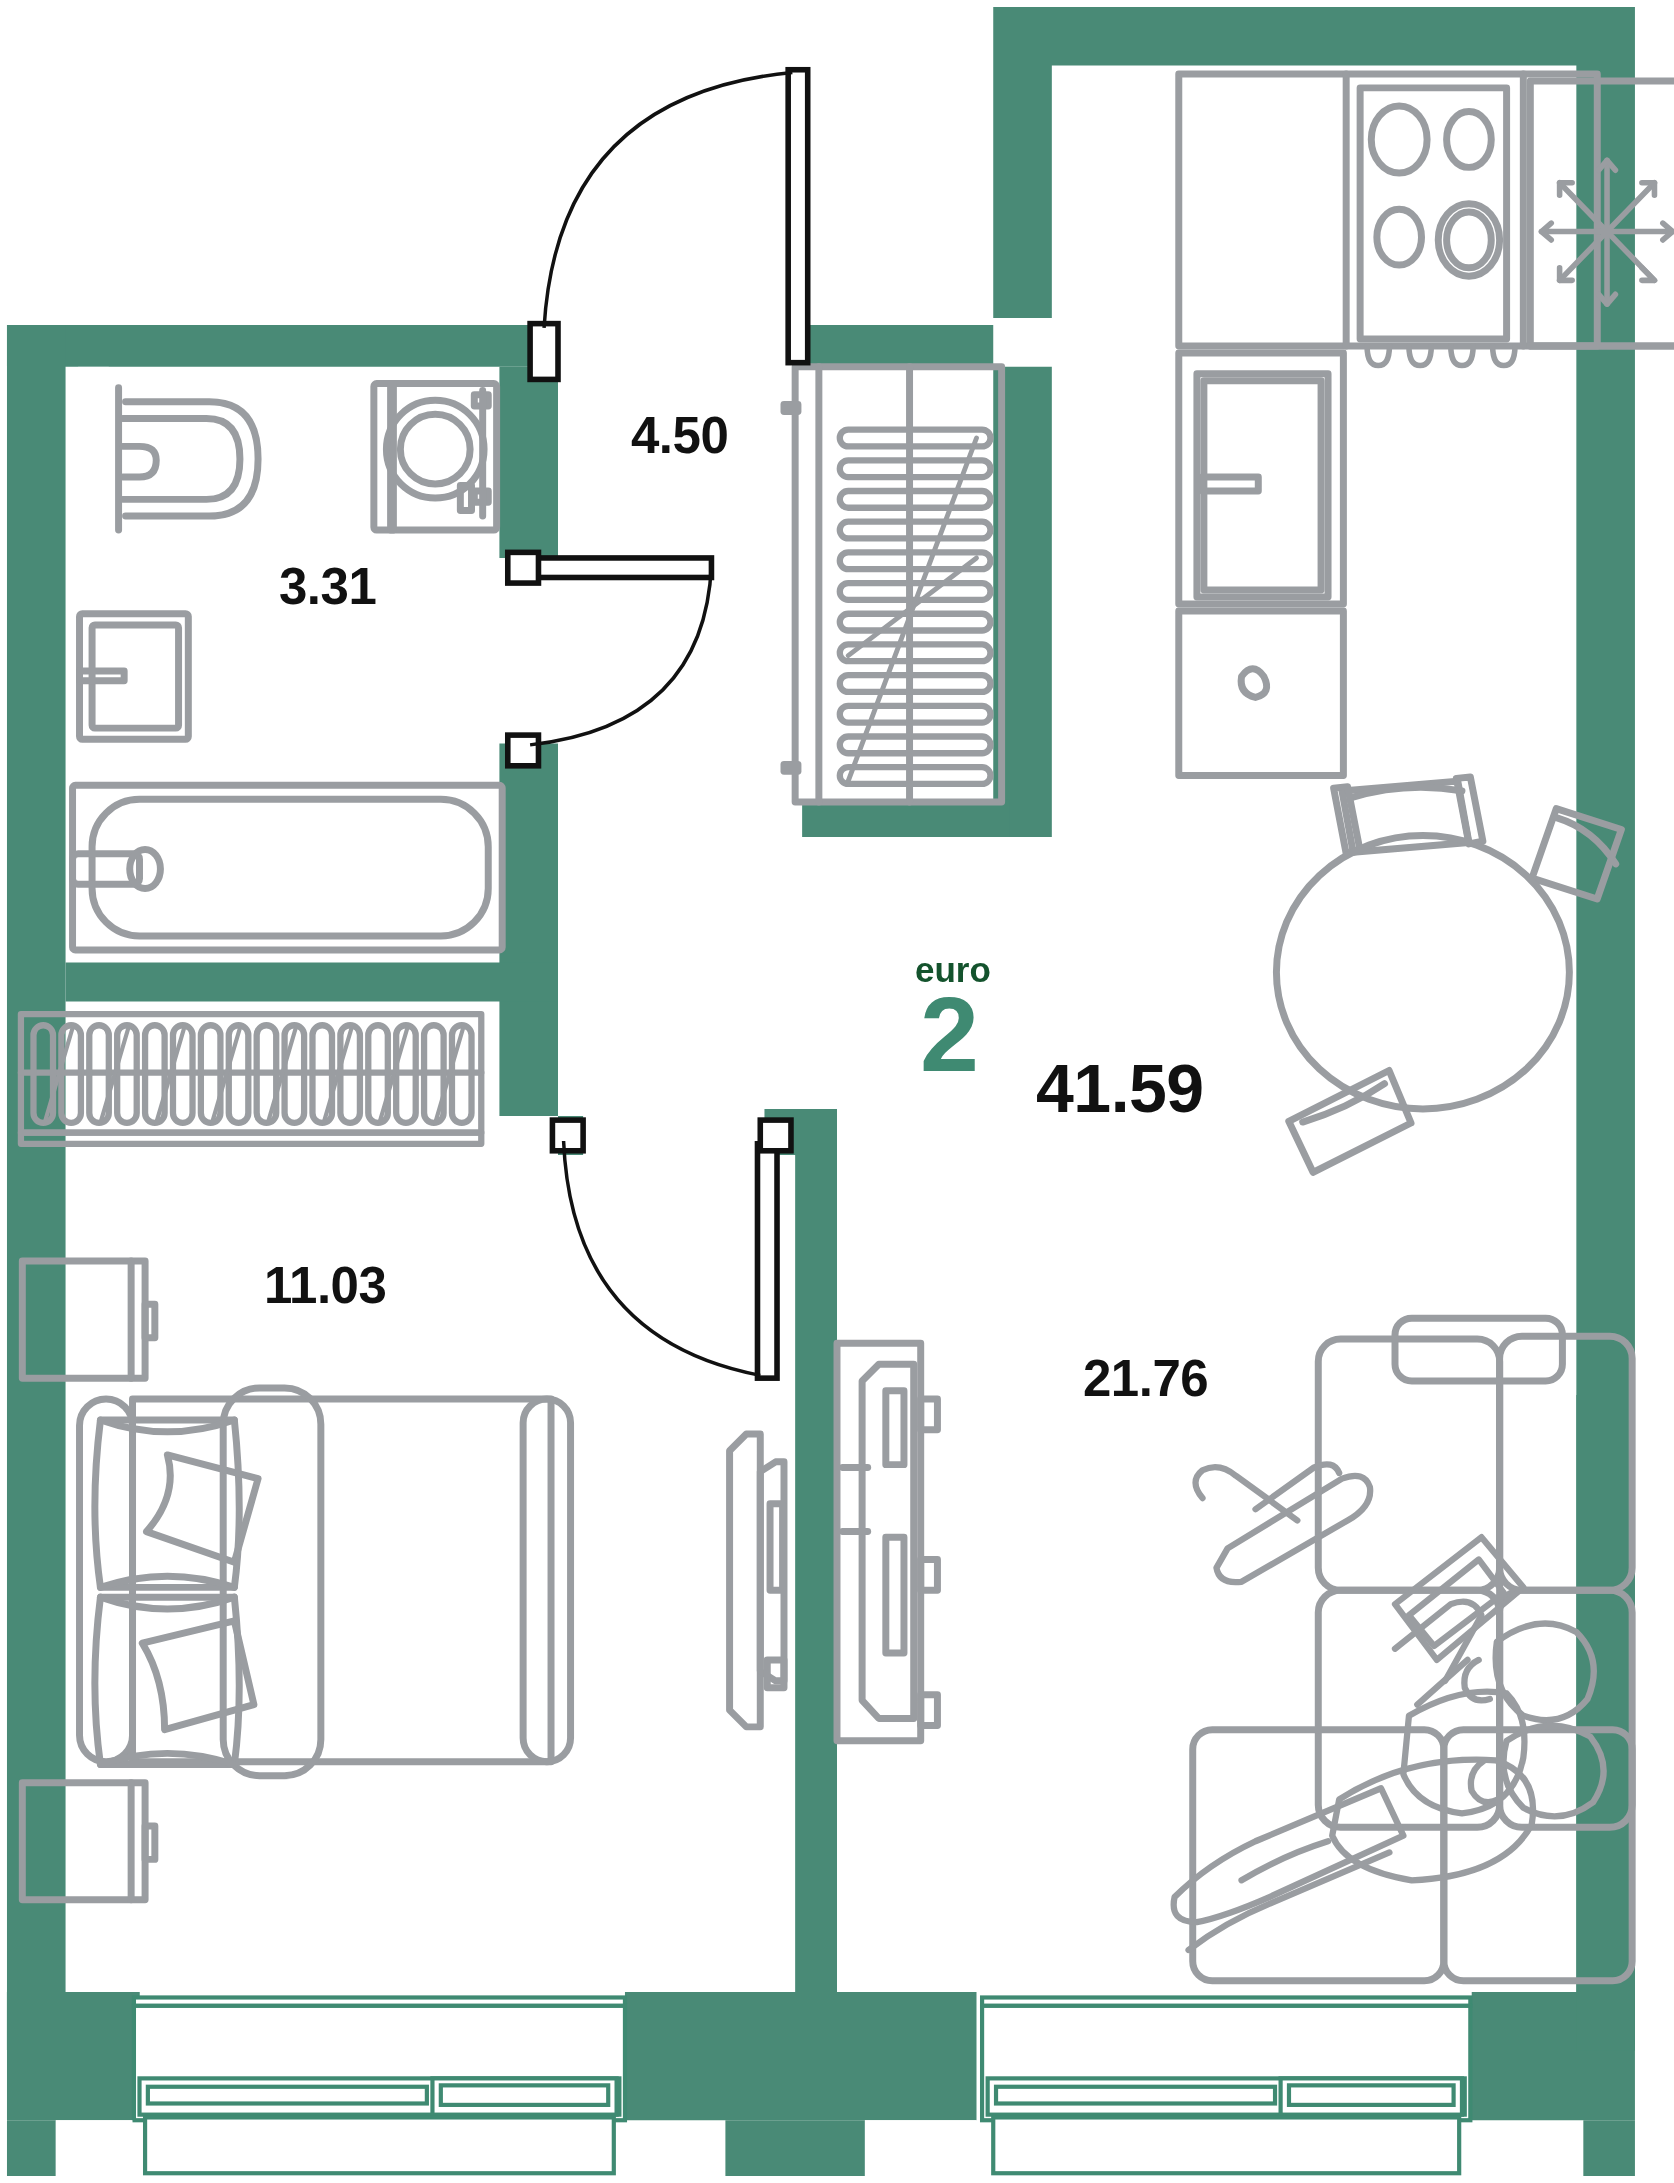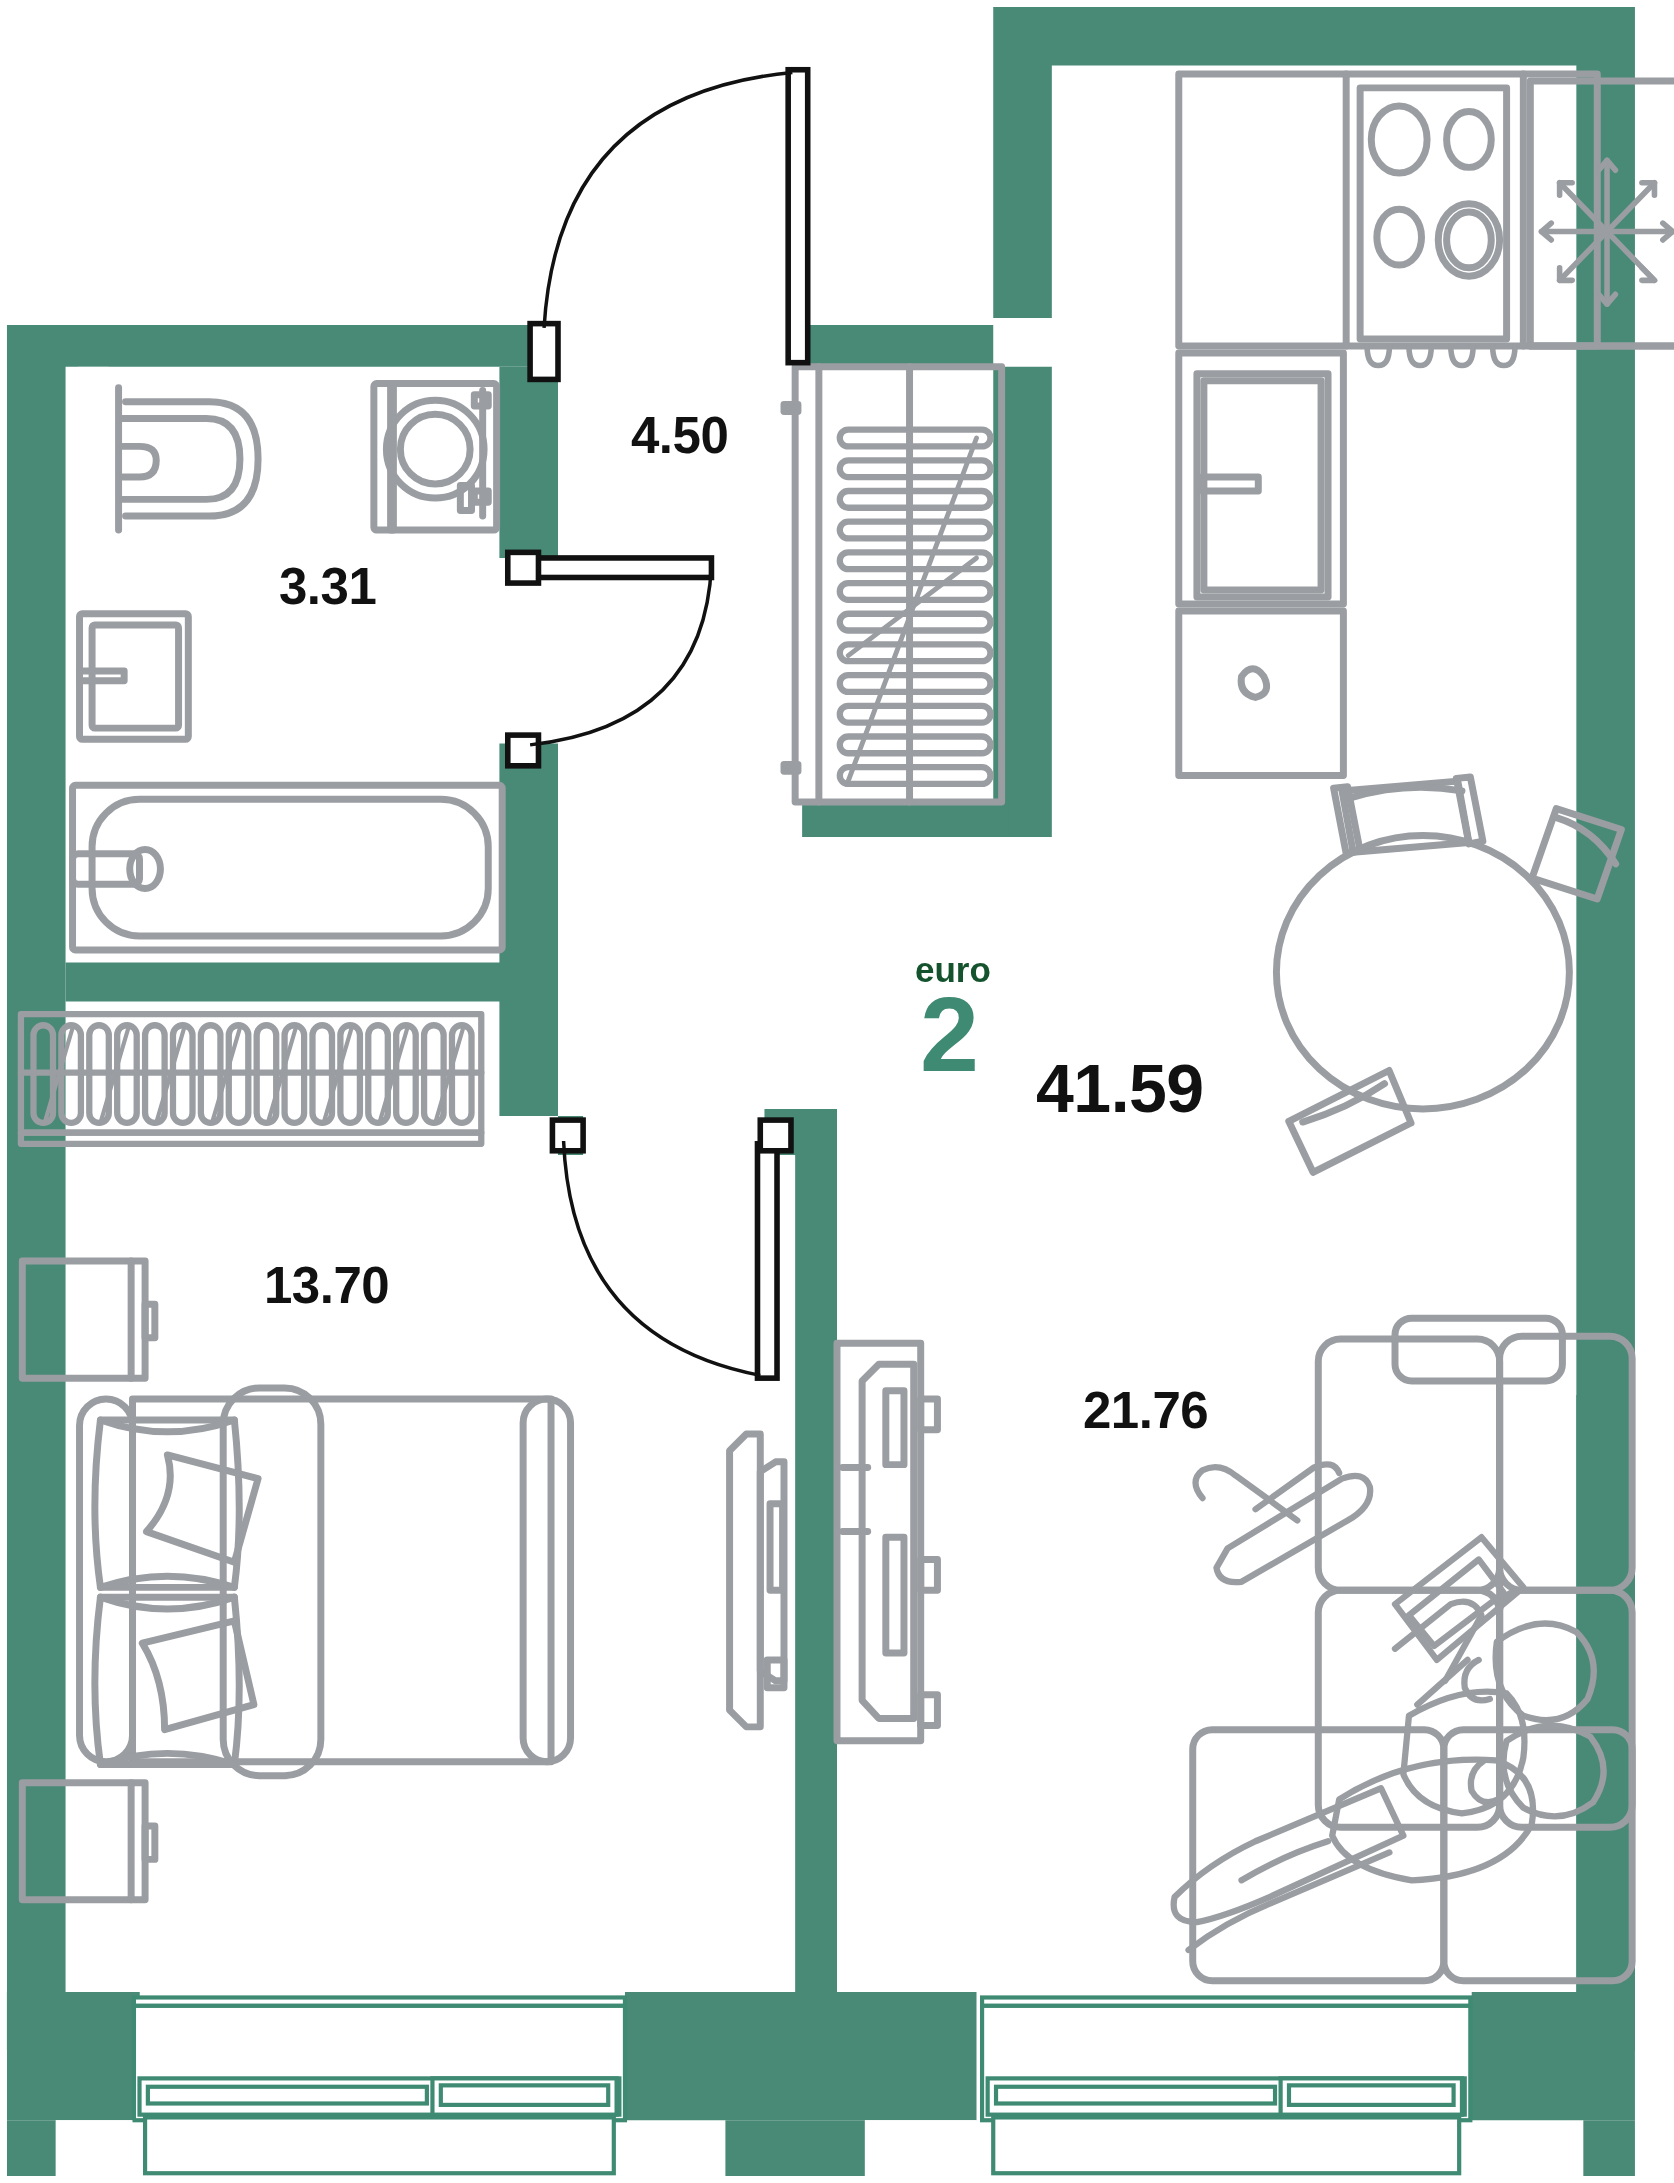--- a/index.html
+++ b/index.html
@@ -438,23 +438,23 @@
     </g>
 
   </svg>
 
   <div class="label-layer">
 
     <div class="area-label" style="left:631px; top:406px; font-size:51px;">4.50</div>
 
     <div class="area-label" style="left:279px; top:557px; font-size:51px;">3.31</div>
 
-    <div class="area-label" style="left:264px; top:1256px; font-size:51px;">13.70</div>
-
-    <div class="area-label" style="left:1083px; top:1349px; font-size:51px;margin-top:32px;">21.76</div>
+    <div class="area-label" style="left:264px; top:1256px; font-size:51px;">11.03</div>
+
+    <div class="area-label" style="left:1083px; top:1349px; font-size:51px;">21.76</div>
 
     <div class="badge-euro" style="left:915px; top:950px; font-size:35px;">euro</div>
 
     <div class="badge-rooms" style="left:920px; top:981px; font-size:106px;">2</div>
 
     <div class="badge-total" style="left:1036px; top:1049px; font-size:68px;">41.59</div>
 
   </div>
 
 </div>

